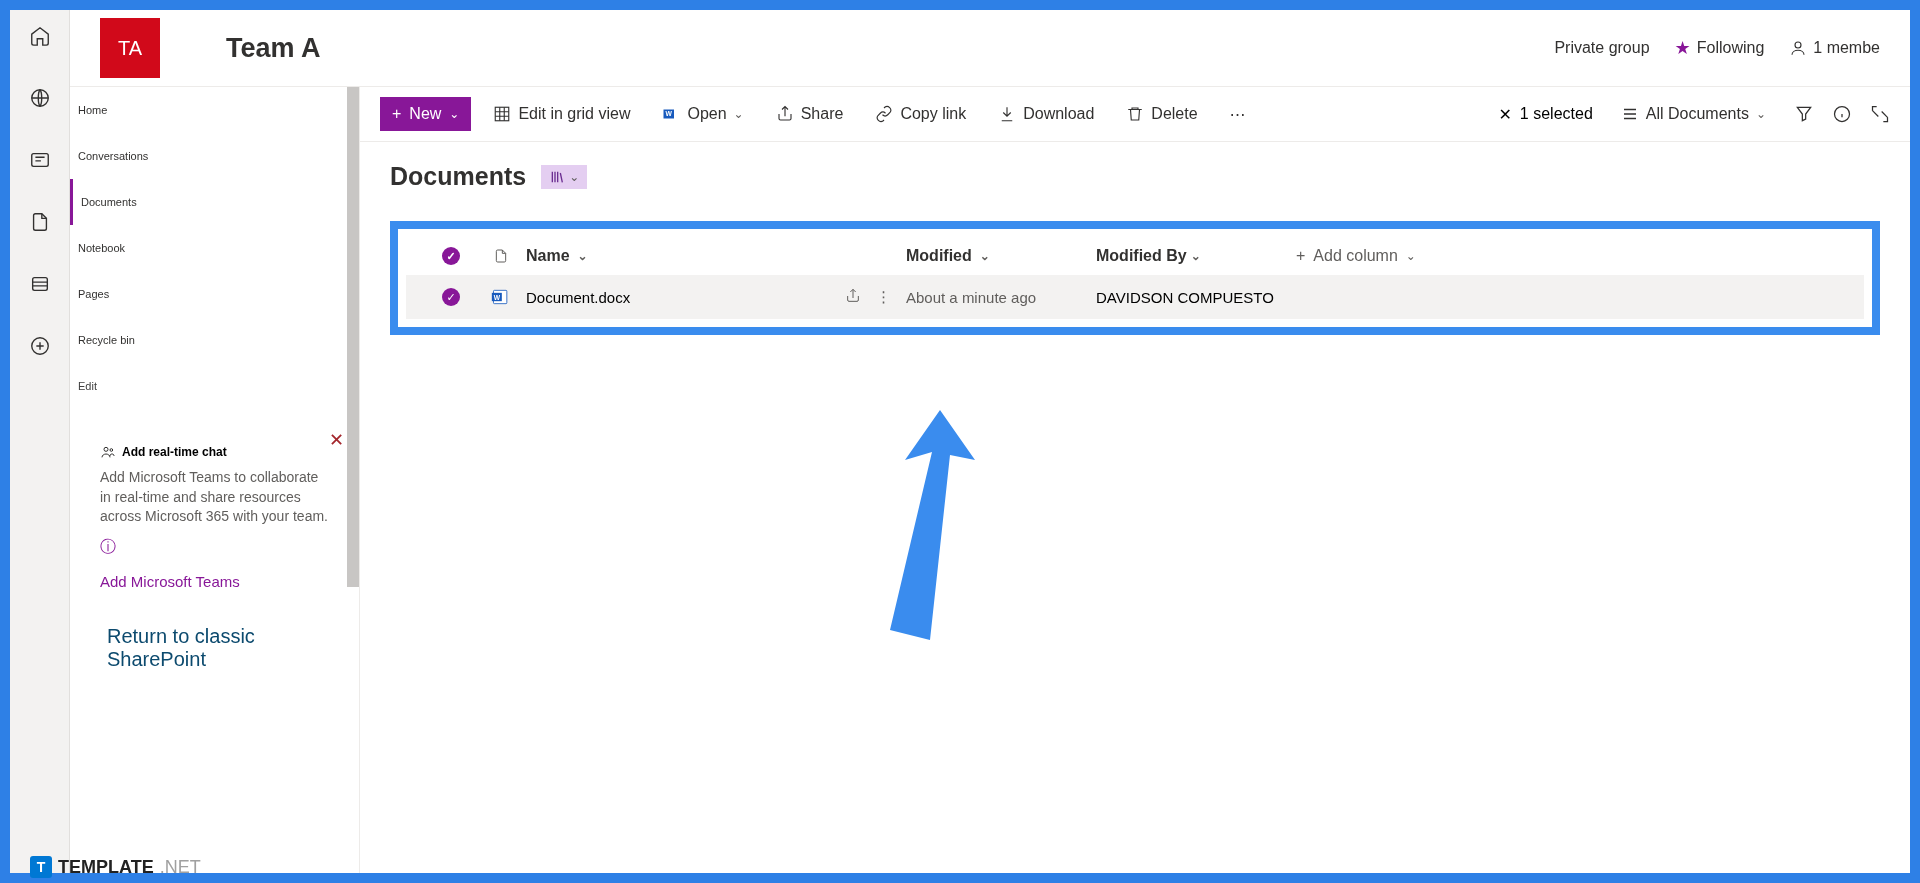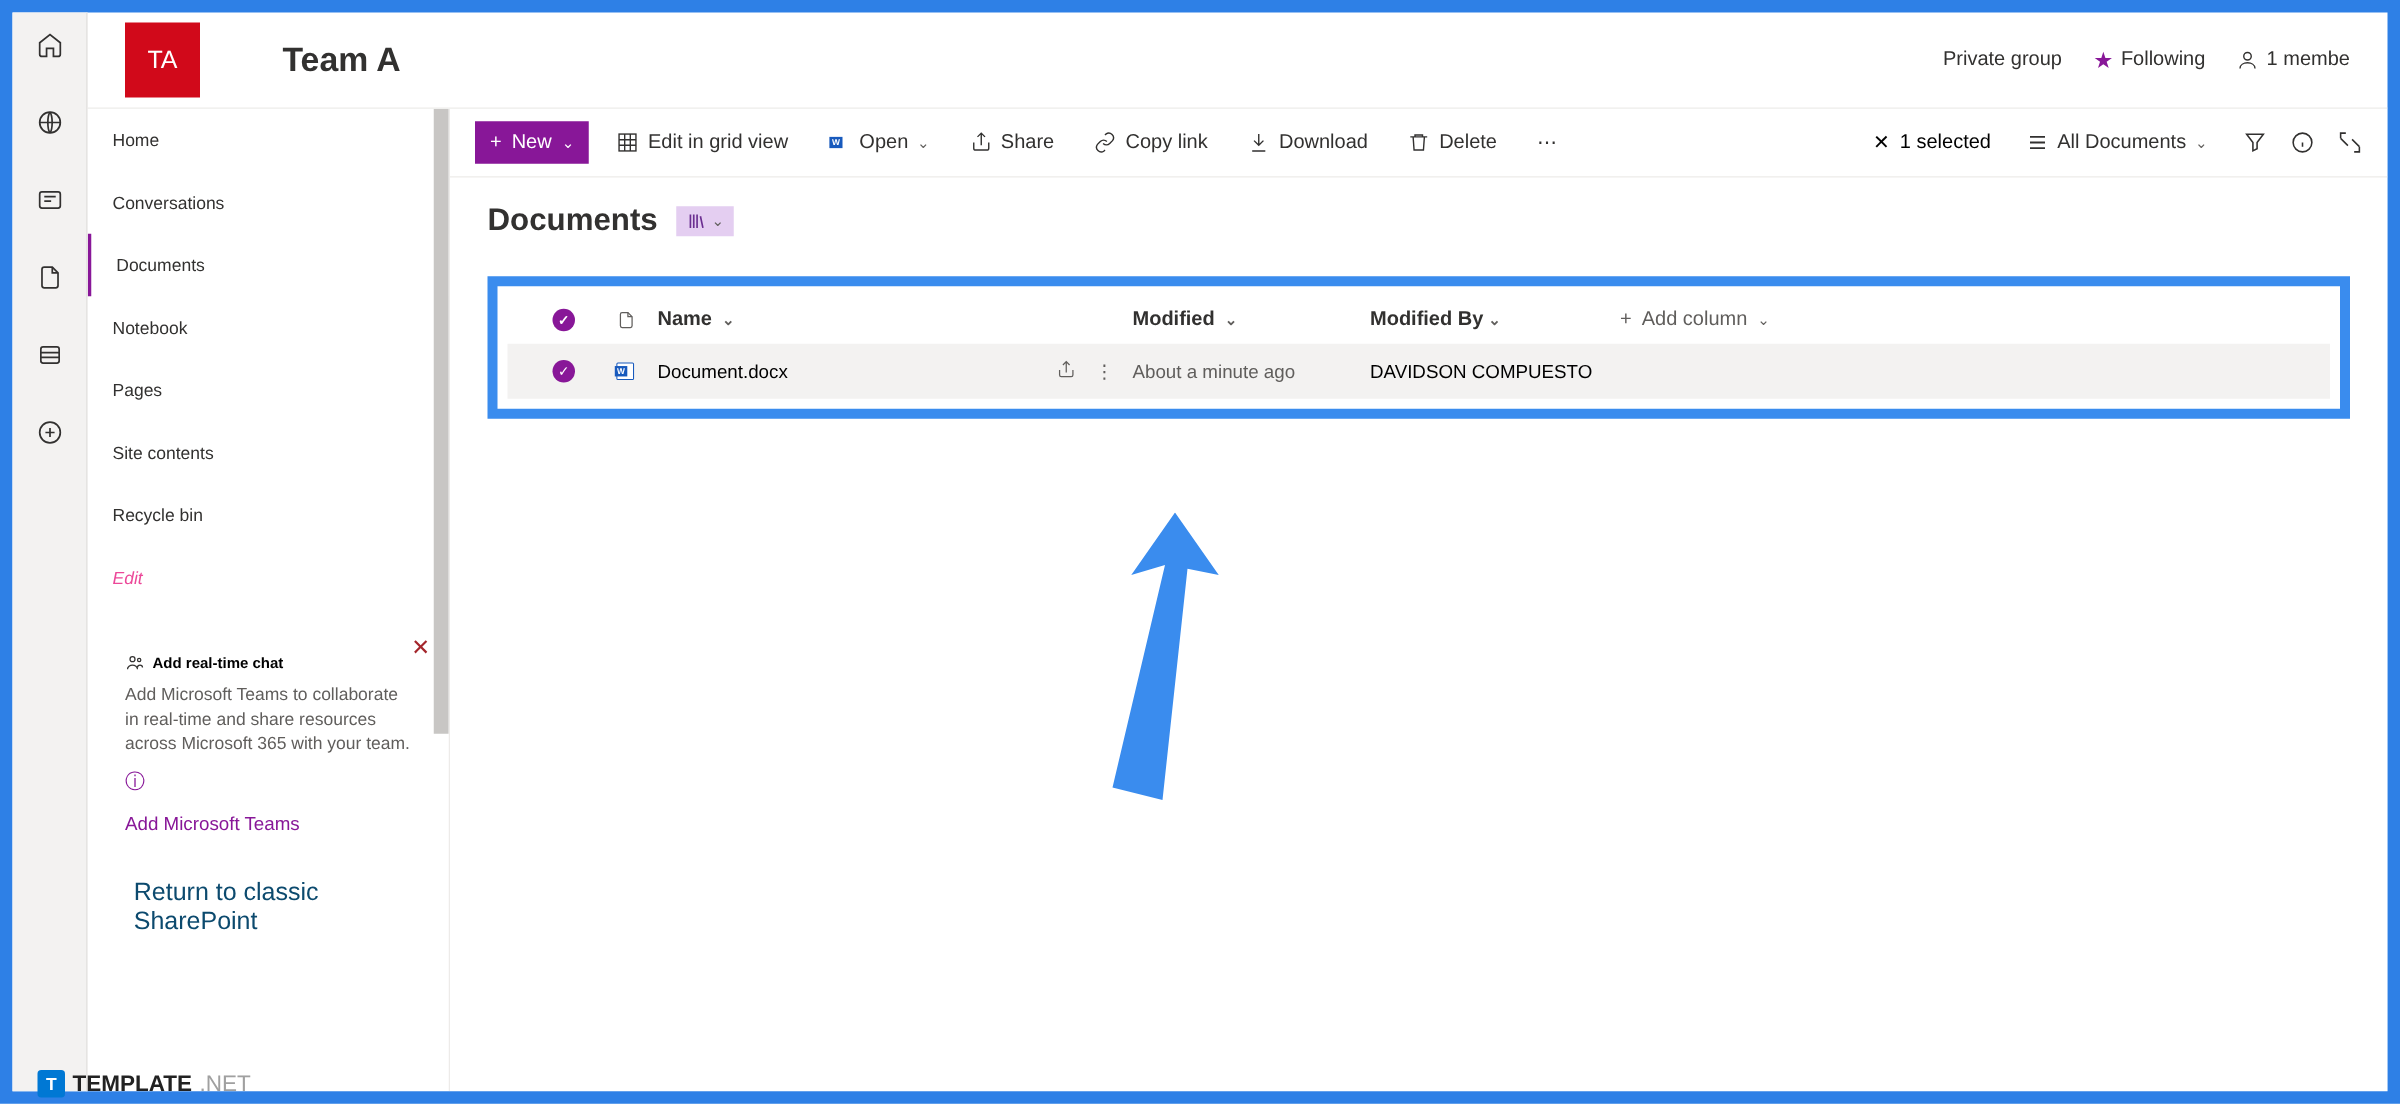--- a/index.html
+++ b/index.html
@@ -10,23 +10,23 @@
 .content-area { flex: 1; display: flex; flex-direction: column; overflow: hidden; }
 .header { display: flex; align-items: center; padding: 8px 30px; border-bottom: 1px solid #edebe9; }
 .site-logo { width: 60px; height: 60px; background: #d1091a; color: #fff; display: flex; align-items: center; justify-content: center; font-size: 20px; margin-right: 20px; }
 .site-title { font-size: 27px; font-weight: 600; color: #323130; margin-left: 46px; }
 .header-right { margin-left: auto; display: flex; align-items: center; gap: 25px; font-size: 16px; color: #323130; }
 .following { display: flex; align-items: center; gap: 6px; }
 .star { color: #881798; font-size: 18px; }
 .member { display: flex; align-items: center; gap: 6px; }
 .body { display: flex; flex: 1; overflow: hidden; }
 .left-nav { width: 290px; background: #fff; border-right: 1px solid #edebe9; position: relative; overflow-y: auto; }
-.nav-item { padding: 17px 20px; font-size: 14px; color: #323130; cursor: pointer; }
+.nav-item { padding: 17px 8px; font-size: 11px; color: #323130; cursor: pointer; }
 .nav-item.active { border-left: 3px solid #881798; font-weight: 400; background: #fff; }
-.nav-item.edit { color: #ec4899; font-style: italic; }
+.nav-item.edit { color: #404040; }
 .nav-scrollbar { position: absolute; right: 0; top: 0; width: 12px; height: 500px; background: #c8c6c4; }
 .chat-card { margin: 20px 15px; padding: 15px; position: relative; }
 .chat-close { position: absolute; right: 0; top: 0; color: #a4262c; font-size: 18px; cursor: pointer; }
 .chat-title { font-size: 12px; font-weight: 600; display: flex; align-items: center; gap: 6px; margin-bottom: 8px; }
 .chat-desc { font-size: 14px; color: #605e5c; line-height: 1.4; margin-bottom: 10px; }
 .chat-info { color: #881798; font-size: 16px; margin-bottom: 15px; }
 .chat-link { color: #881798; font-size: 15px; cursor: pointer; }
 .return-link { margin: 10px 37px; font-size: 20px; color: #0c4a6e; }
 .main { flex: 1; padding: 0; background: #fff; overflow: visible; }
 .toolbar { display: flex; align-items: center; padding: 10px 20px; border-bottom: 1px solid #edebe9; gap: 12px; }
@@ -107,21 +107,20 @@
     </div>
 
     <div class="body">
       <div class="left-nav">
         <div class="nav-scrollbar"></div>
         <div class="nav-item">Home</div>
         <div class="nav-item">Conversations</div>
         <div class="nav-item active">Documents</div>
         <div class="nav-item">Notebook</div>
         <div class="nav-item">Pages</div>
-        <div class="nav-item">Site contents</div>
         <div class="nav-item">Recycle bin</div>
         <div class="nav-item edit">Edit</div>
 
         <div class="chat-card">
           <span class="chat-close">✕</span>
           <div class="chat-title">
             <svg width="16" height="16" viewBox="0 0 24 24" fill="none" stroke="#323130" stroke-width="1.5">
                 <circle cx="9" cy="8" r="3"></circle>
                 <circle cx="17" cy="9" r="2"></circle>
                 <path d="M3 20c0-3 3-5 6-5s6 2 6 5M15 18c0-2 1-3 3-3s3 1 3 3"></path>

